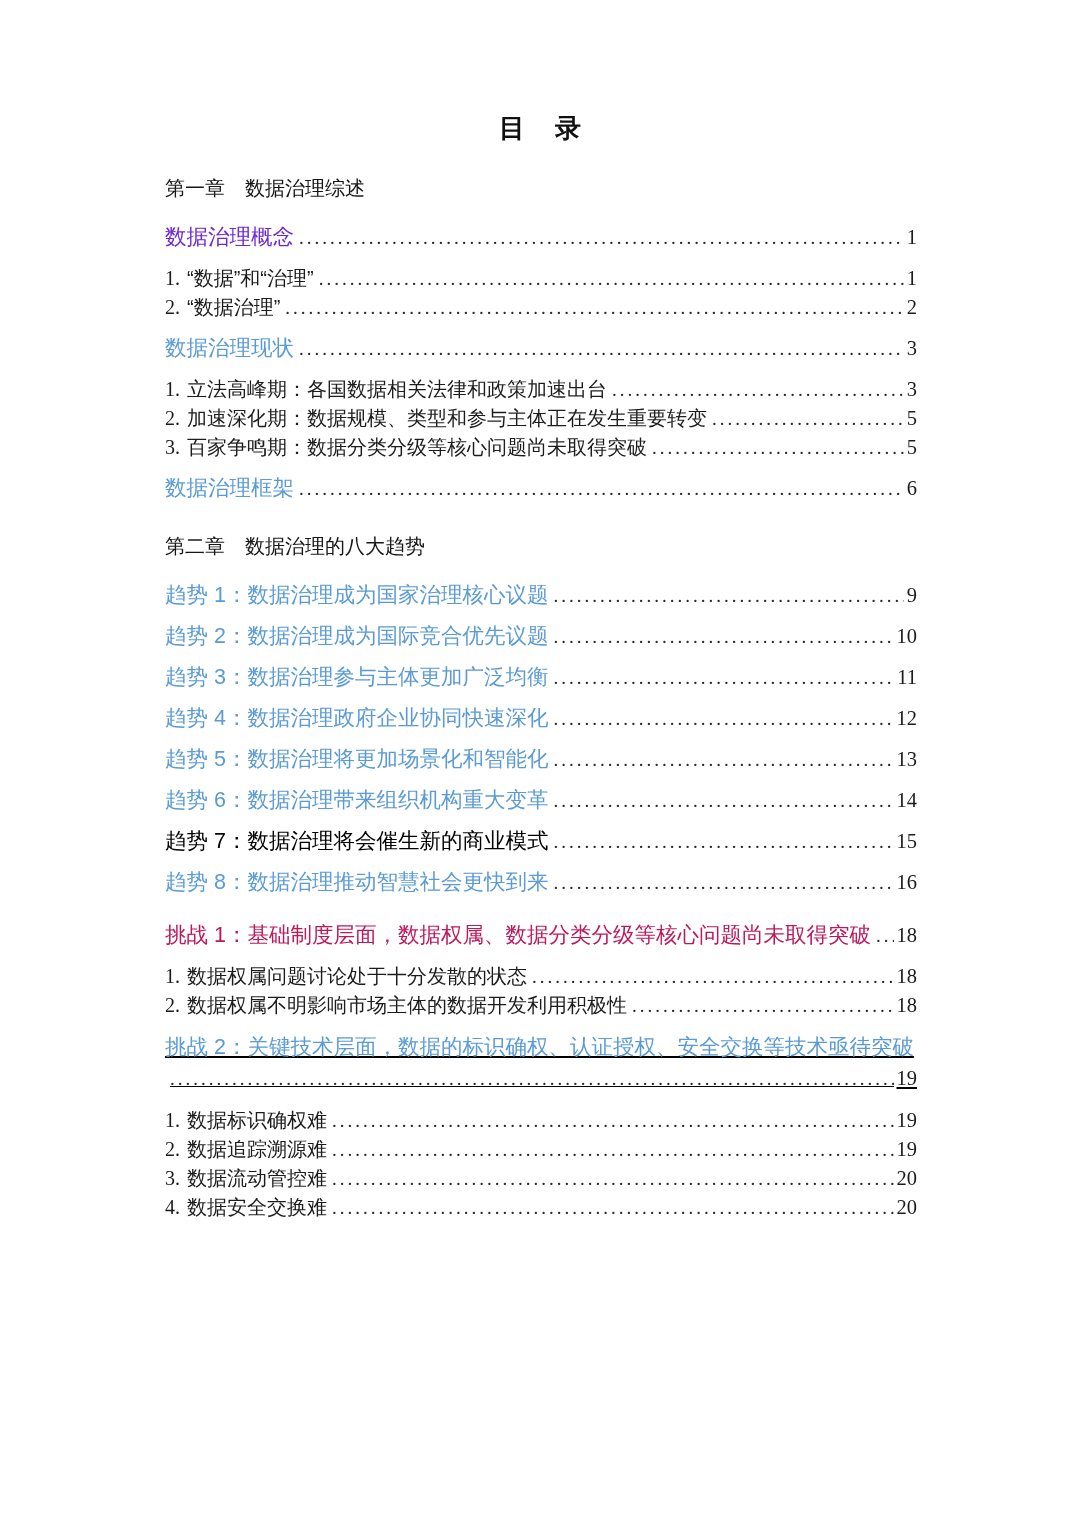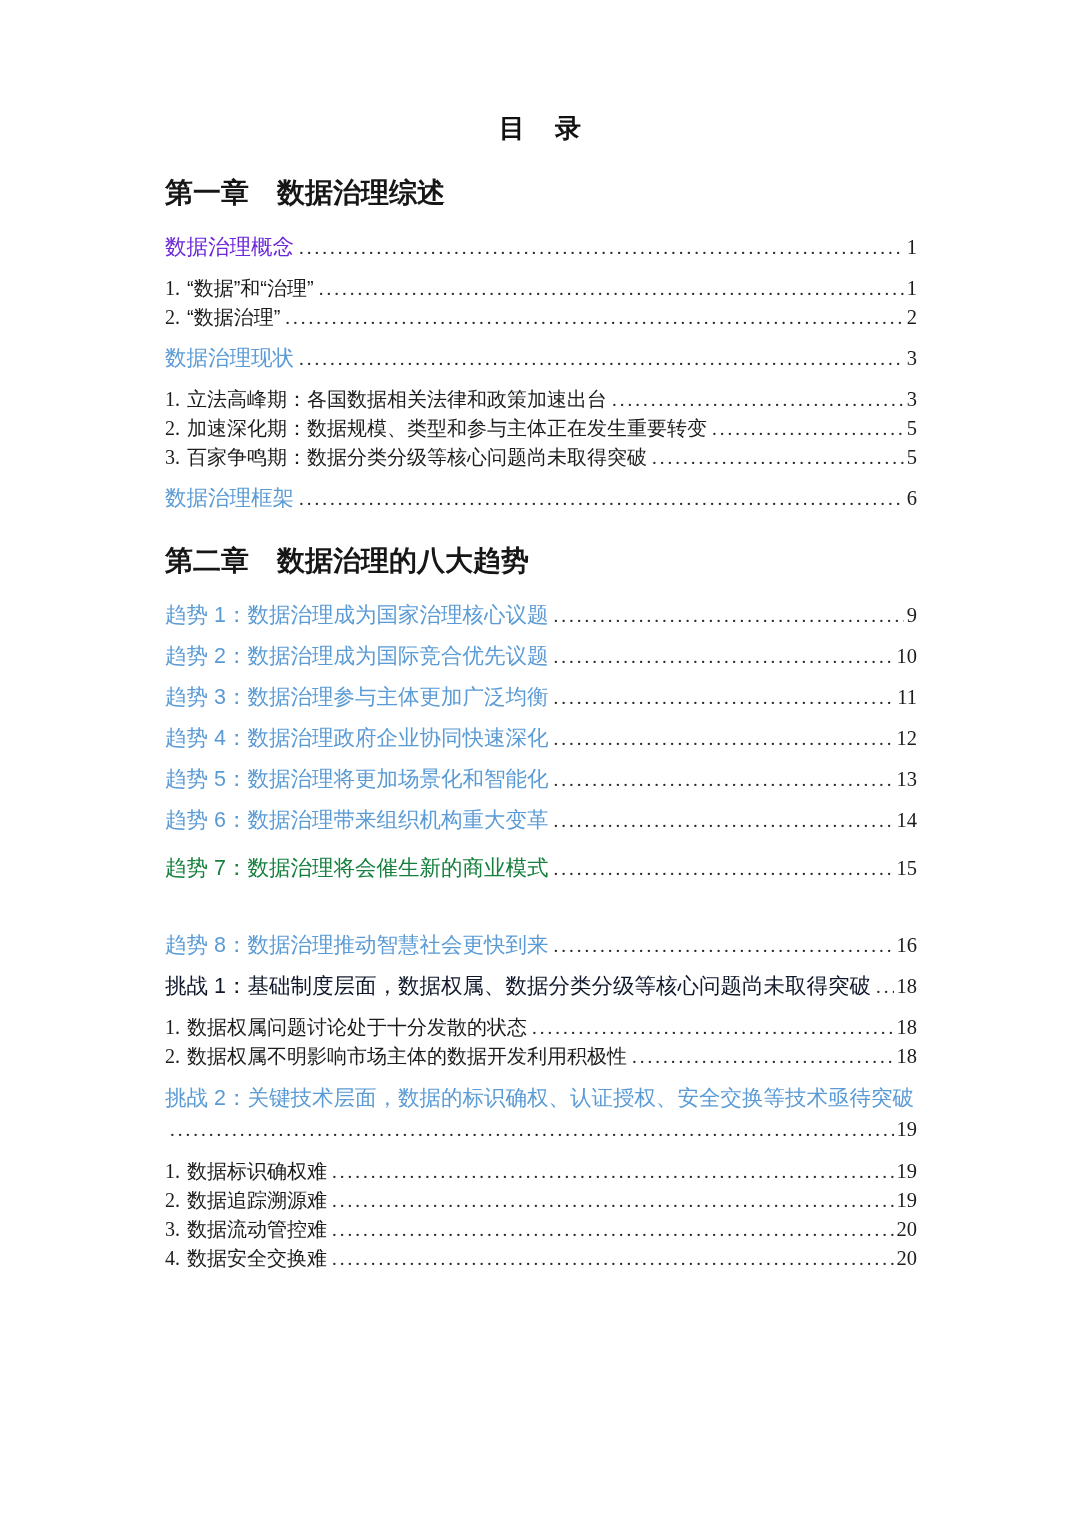--- a/index.html
+++ b/index.html
@@ -18,22 +18,22 @@
     margin: 0 0 26px 0;
     text-align: center;
     font-size: 26px;
     font-weight: 700;
     color: #111111;
     letter-spacing: 2px;
     line-height: 1.25;
   }
   .row-chapter {
     margin: 30px 0 22px 0;
-    font-size: 28px;
-    font-weight: 700;
+    font-size: 20px;
+    font-weight: 400;
     color: #161616;
     line-height: 1.3;
   }
   .row {
     display: flex;
     align-items: baseline;
   }
   .row-section {
     margin: 12px 0;
     font-size: 21.5px;
@@ -67,21 +67,21 @@
   .leader::after {
     content: "......................................................................................................................................................................................................";
   }
   .pagenum {
     font-family: "Liberation Serif", serif;
     font-size: 20.5px;
     color: #1c1c1c;
     white-space: nowrap;
   }
   .wrap-block { margin: 12px 0; font-size: 21.5px; }
-  .wrap-block .line { display: flex; align-items: baseline; line-height: 31px; }
+  .wrap-block .line { display: flex; align-items: baseline; line-height: 31px; text-decoration: underline; }
 </style>
 </head>
 <body>
 
 <div class="page">
   <h1 class="doc-title">目　录</h1>
   <div id="toc-list">
       <div class="row-chapter">第一章　数据治理综述</div>
       <div class="row row-section">
         <span class="entry-text" style="color: #6d28d9;">数据治理概念</span>
@@ -153,31 +153,31 @@
         <span class="entry-text" style="color: rgb(91, 155, 213);">趋势 5：数据治理将更加场景化和智能化</span>
         <span class="leader"></span>
         <span class="pagenum">13</span>
       </div>
       <div class="row row-section">
         <span class="entry-text" style="color: rgb(91, 155, 213);">趋势 6：数据治理带来组织机构重大变革</span>
         <span class="leader"></span>
         <span class="pagenum">14</span>
       </div>
       <div class="row row-section">
-        <span class="entry-text" style="color: #15803d; margin-top: 7px;">趋势 7：数据治理将会催生新的商业模式</span>
+        <span class="entry-text" style="color: #000000;">趋势 7：数据治理将会催生新的商业模式</span>
         <span class="leader"></span>
         <span class="pagenum">15</span>
       </div>
       <div class="row row-section">
-        <span class="entry-text" style="color: rgb(91, 155, 213); margin-top: 36px;">趋势 8：数据治理推动智慧社会更快到来</span>
+        <span class="entry-text" style="color: rgb(91, 155, 213);">趋势 8：数据治理推动智慧社会更快到来</span>
         <span class="leader"></span>
         <span class="pagenum">16</span>
       </div>
       <div class="row row-section">
-        <span class="entry-text" style="color: #0f172a;">挑战 1：基础制度层面，数据权属、数据分类分级等核心问题尚未取得突破</span>
+        <span class="entry-text" style="color: #be185d; margin-top: 12px;">挑战 1：基础制度层面，数据权属、数据分类分级等核心问题尚未取得突破</span>
         <span class="leader"></span>
         <span class="pagenum">18</span>
       </div>
       <div class="row row-item">
         <span class="num">1.</span>
         <span class="entry-text">数据权属问题讨论处于十分发散的状态</span>
         <span class="leader"></span>
         <span class="pagenum">18</span>
       </div>
       <div class="row row-item">

